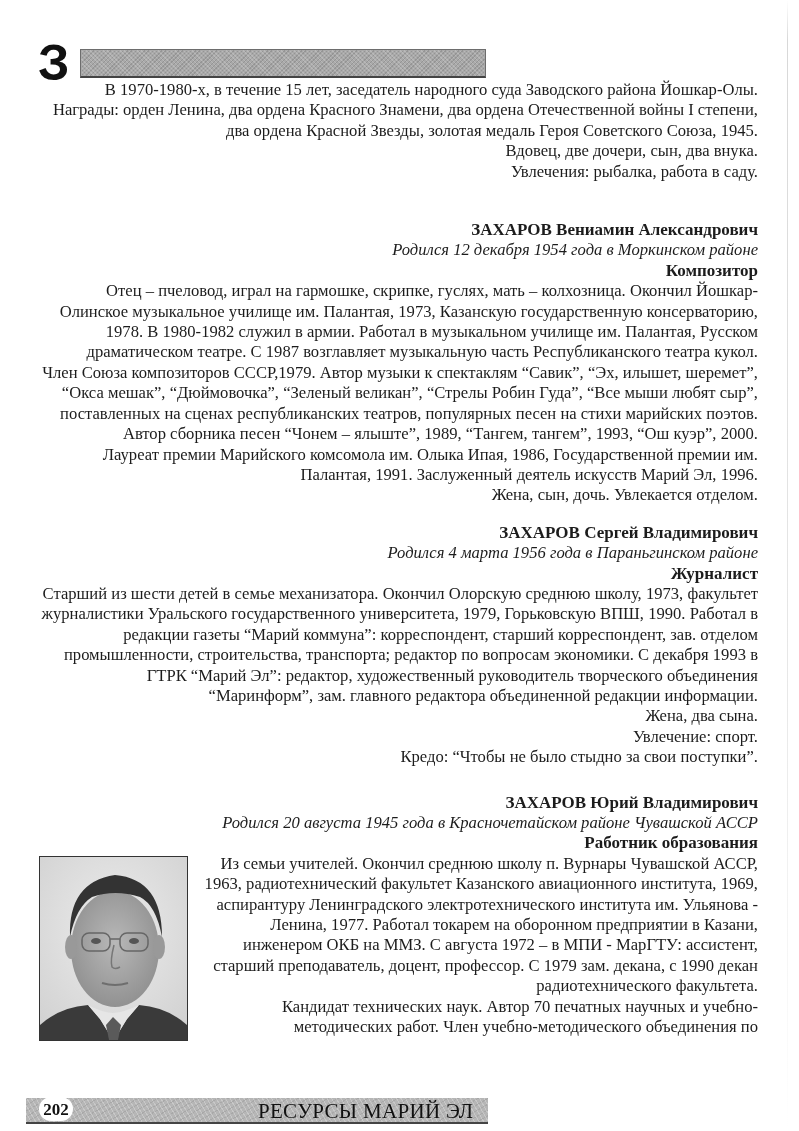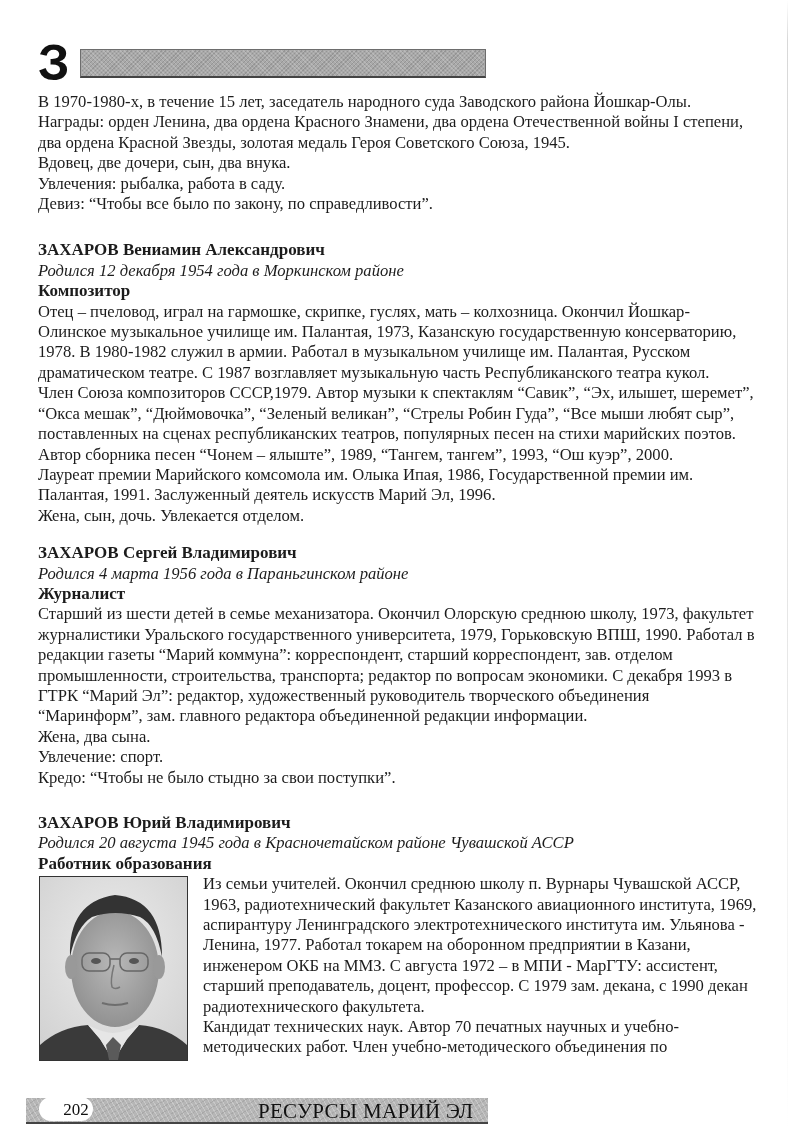--- a/index.html
+++ b/index.html
@@ -17,22 +17,22 @@
     width: 406px;
     background:
       repeating-linear-gradient(45deg, rgba(255,255,255,0.18) 0 1px, transparent 1px 3px),
       repeating-linear-gradient(-45deg, rgba(0,0,0,0.12) 0 1px, transparent 1px 3px),
       #a9a9a9;
     border: 1px solid #6d6d6d;
     border-bottom: 2px solid #444;
   }
   .top-bar { left: 80px; width: 404px; }
   .content {
-    position: absolute; left: 38px; top: 92px; width: 720px;
-    font-size: 16.6px; line-height: 20.4px;
+    position: absolute; left: 38px; top: 80px; width: 720px;
+    font-size: 16.6px; line-height: 20.4px; text-align: right;
   }
   .para { margin: 0; }
   .entry { margin-top: 22px; }
   .entry-name { font-weight: bold; font-size: 17px; }
   .entry-birth { font-style: italic; }
   .entry-profession { font-weight: bold; font-size: 17px; }
   .photo-wrap { overflow: hidden; }
   .photo {
     float: left; width: 147px; height: 183px; margin: 2px 15px 2px 1px;
     border: 1px solid #333; position: relative; overflow: hidden;
@@ -45,21 +45,21 @@
     background:
       repeating-linear-gradient(60deg, rgba(255,255,255,0.25) 0 1px, transparent 1px 4px),
       repeating-linear-gradient(-30deg, rgba(0,0,0,0.08) 0 1px, transparent 1px 5px),
       #b6b6b6;
     border-bottom: 2px solid #444;
   }
   .footer { width: 462px; left: 26px; }
   .page-num {
     position: absolute; left: 13px; top: -1px; height: 24px; width: 34px;
     background: #ffffff; border-radius: 12px;
-    font-weight: normal; font-size: 17px; line-height: 25px; text-align: center; color: #111; padding-left: 20px;
+    font-weight: bold; font-size: 17px; line-height: 25px; text-align: center; color: #111;
   }
   .footer-title {
     position: absolute; left: 232px; top: 0; height: 24px;
     font-family: Liberation Serif, serif; font-size: 21px; line-height: 27px;
     letter-spacing: 0.3px; color: #111;
   }
   .right-edge {
     position: absolute; left: 787px; top: 0; width: 1px; height: 1131px;
     background: linear-gradient(to bottom, transparent 0, #d8d8d8 40px, #e8e8e8 700px, transparent 1131px);
   }
@@ -70,24 +70,23 @@
 <div class="letter">З</div>
 <div class="top-bar"></div>
 
 <div class="content">
 
   <div>
     <p class="para">В 1970-1980-х, в течение 15 лет, заседатель народного суда Заводского района Йошкар-Олы.</p>
     <p class="para">Награды: орден Ленина, два ордена Красного Знамени, два ордена Отечественной войны I степени, два ордена Красной Звезды, золотая медаль Героя Советского Союза, 1945.</p>
     <p class="para">Вдовец, две дочери, сын, два внука.</p>
     <p class="para">Увлечения: рыбалка, работа в саду.</p>
-    <p class="para">Девиз: “Чтобы все было по закону, по справедливости”.</p>
   </div>
 
-  <div class="entry" style="margin-top:26px;">
+  <div class="entry" style="margin-top:38px;">
     <div class="entry-name">ЗАХАРОВ Вениамин Александрович</div>
     <div class="entry-birth">Родился 12 декабря 1954 года в Моркинском районе</div>
     <div class="entry-profession">Композитор</div>
     <p class="para">Отец – пчеловод, играл на гармошке, скрипке, гуслях, мать – колхозница. Окончил Йошкар-Олинское музыкальное училище им. Палантая, 1973, Казанскую государственную консерваторию, 1978. В 1980-1982 служил в армии. Работал в музыкальном училище им. Палантая, Русском драматическом театре. С 1987 возглавляет музыкальную часть Республиканского театра кукол.</p>
     <p class="para">Член Союза композиторов СССР,1979. Автор музыки к спектаклям “Савик”, “Эх, илышет, шеремет”, “Окса мешак”, “Дюймовочка”, “Зеленый великан”, “Стрелы Робин Гуда”, “Все мыши любят сыр”, поставленных на сценах республиканских театров, популярных песен на стихи марийских поэтов. Автор сборника песен “Чонем – ялыште”, 1989, “Тангем, тангем”, 1993, “Ош куэр”, 2000.</p>
     <p class="para">Лауреат премии Марийского комсомола им. Олыка Ипая, 1986, Государственной премии им. Палантая, 1991. Заслуженный деятель искусств Марий Эл, 1996.</p>
     <p class="para">Жена, сын, дочь. Увлекается отделом.</p>
   </div>
 
   <div class="entry" style="margin-top:17px;">

